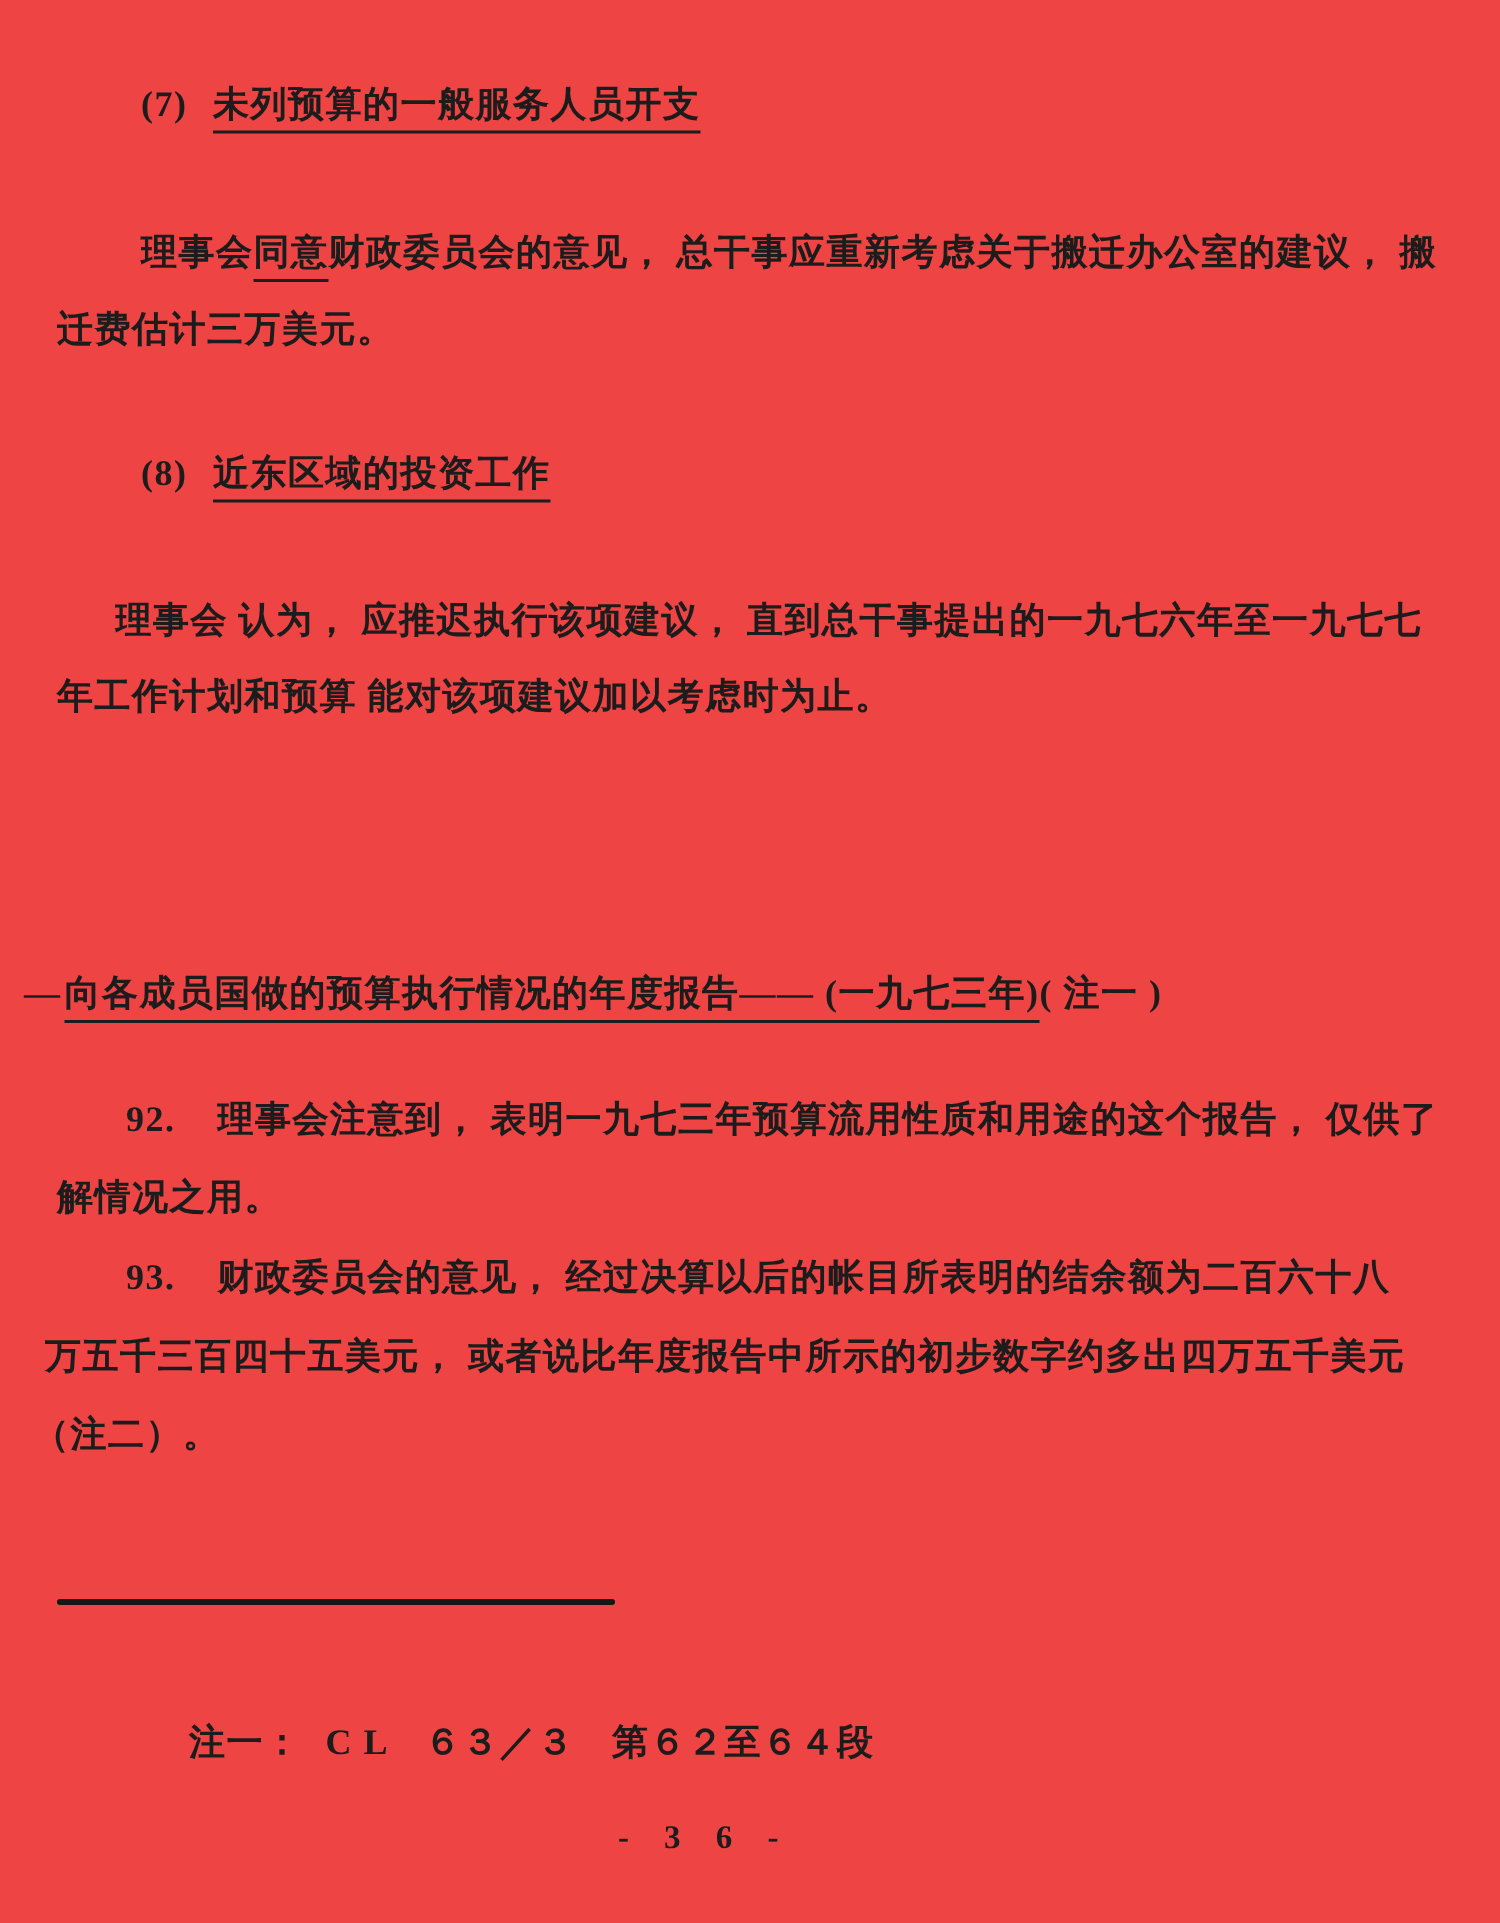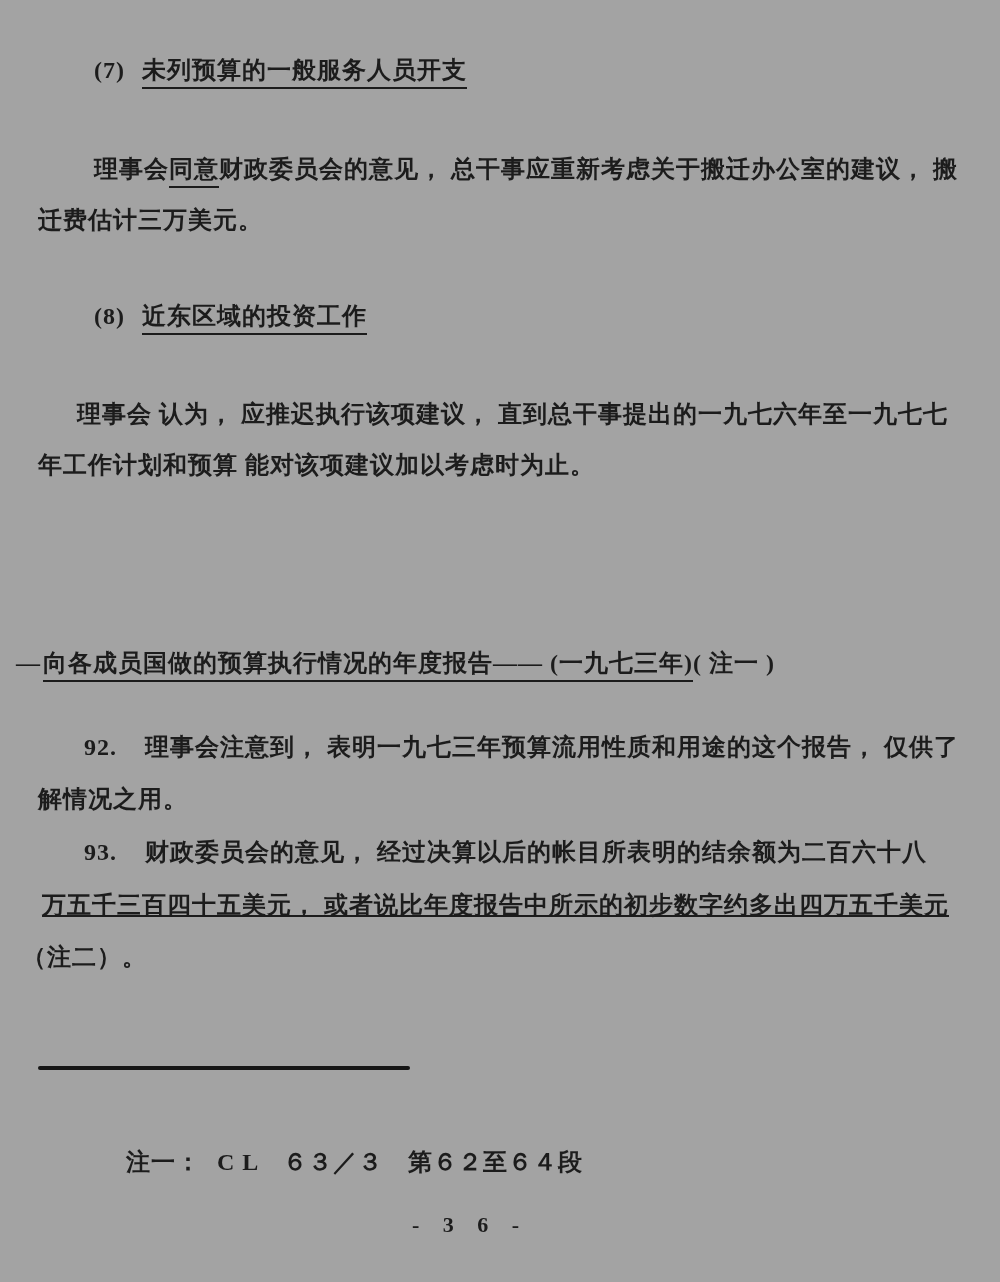--- a/index.html
+++ b/index.html
@@ -5,21 +5,21 @@
   * { margin: 0; padding: 0; box-sizing: border-box; }
   html, body { width: 1000px; height: 1282px; }
   body {
     background: #fcfbf8;
     font-family: "Liberation Serif", "DejaVu Serif", serif;
   }
   .sheet {
     position: relative;
     width: 1000px;
     height: 1282px;
-    background: #a3a3a3;
+    background: #ef4444;
     color: #1c1c1c;
     overflow: hidden;
   }
   .line {
     position: absolute;
     white-space: nowrap;
     font-size: 24px;
     font-weight: 600;
     letter-spacing: 1px;
     line-height: 36px;
@@ -86,21 +86,21 @@
   <div class="line" style="left:84px; top:729px;">
     <span class="para-num">92.</span><span>理事会注意到， 表明一九七三年预算流用性质和用途的这个报告， 仅供了</span>
   </div>
   <div class="line" style="left:38px; top:781px;">
     <span>解情况之用。</span>
   </div>
 
   <div class="line" style="left:84px; top:834px;">
     <span class="para-num">93.</span><span>财政委员会的意见， 经过决算以后的帐目所表明的结余额为二百六十八</span>
   </div>
-  <div class="line" style="left:42px; top:887px;text-decoration:underline;">
+  <div class="line" style="left:30px; top:887px;">
     <span>万五千三百四十五美元， 或者说比年度报告中所示的初步数字约多出四万五千美元</span>
   </div>
   <div class="line" style="left:22px; top:939px;">
     <span>（注二）。</span>
   </div>
 
   <div class="footnote-rule"></div>
 
   <div class="line" style="left:94px; top:1144px;margin-left:32px;">
     <span class="fn-label">注一：</span><span>C L　６３／３　第６２至６４段</span>

